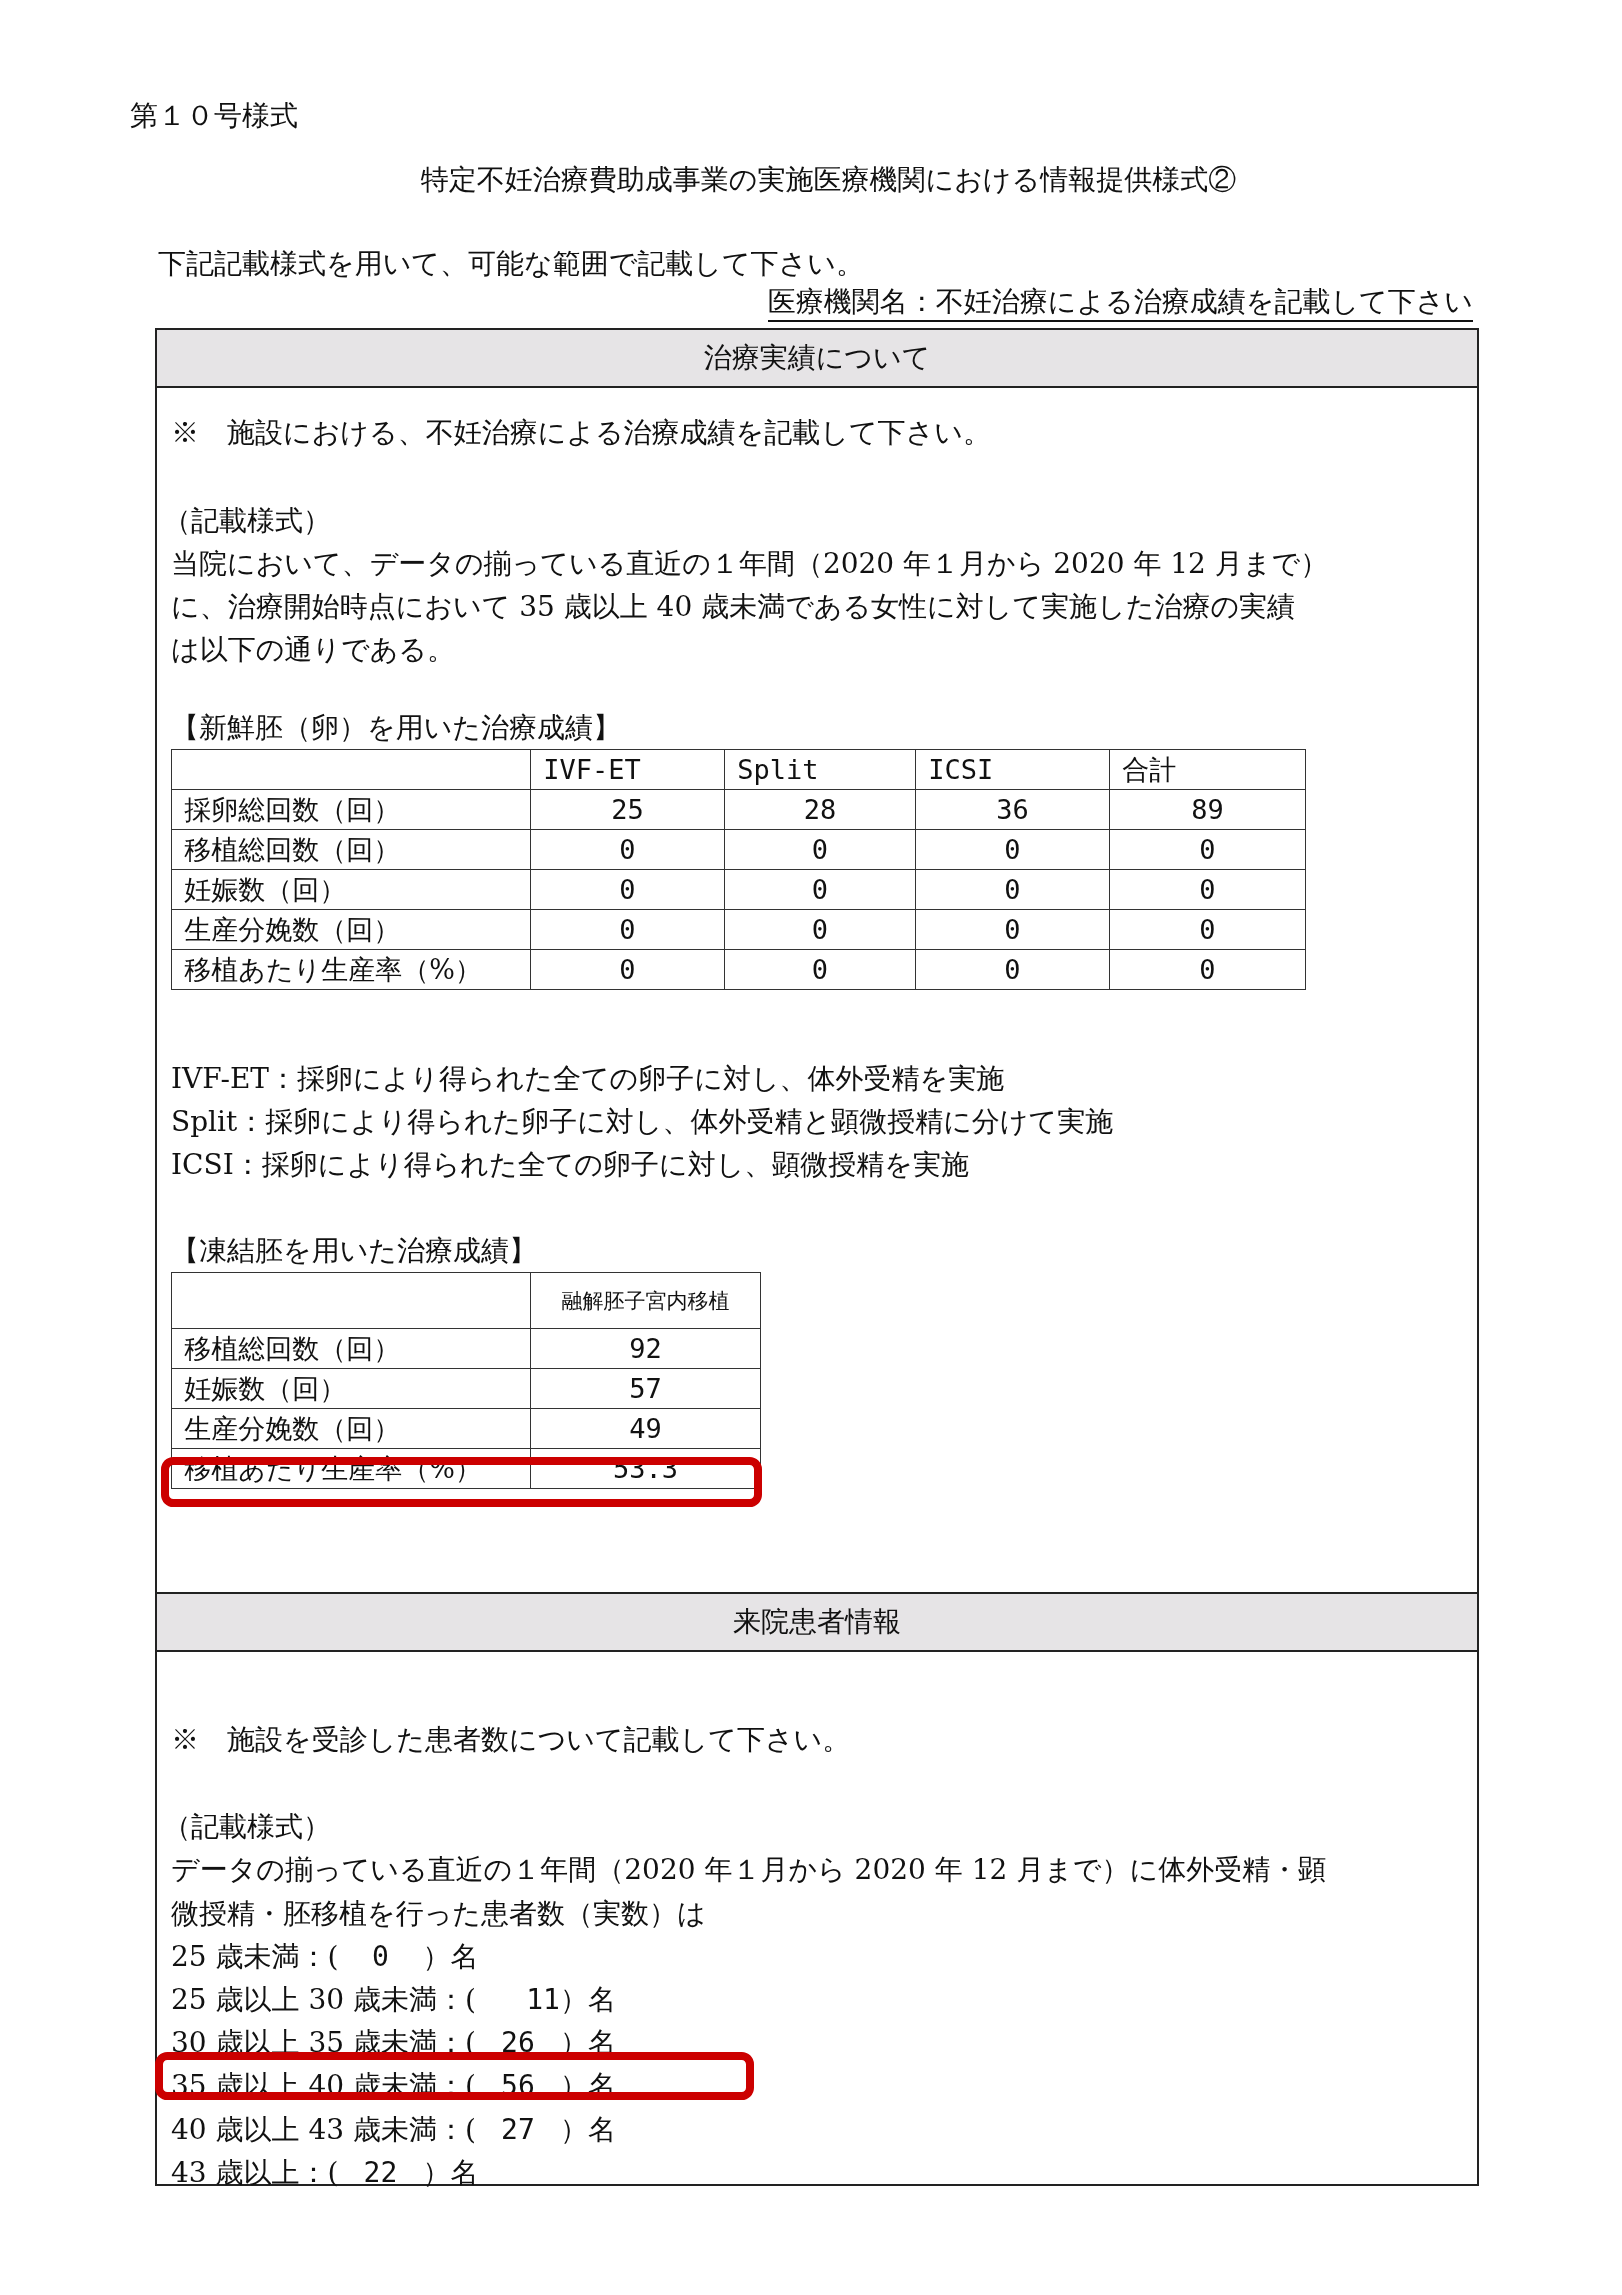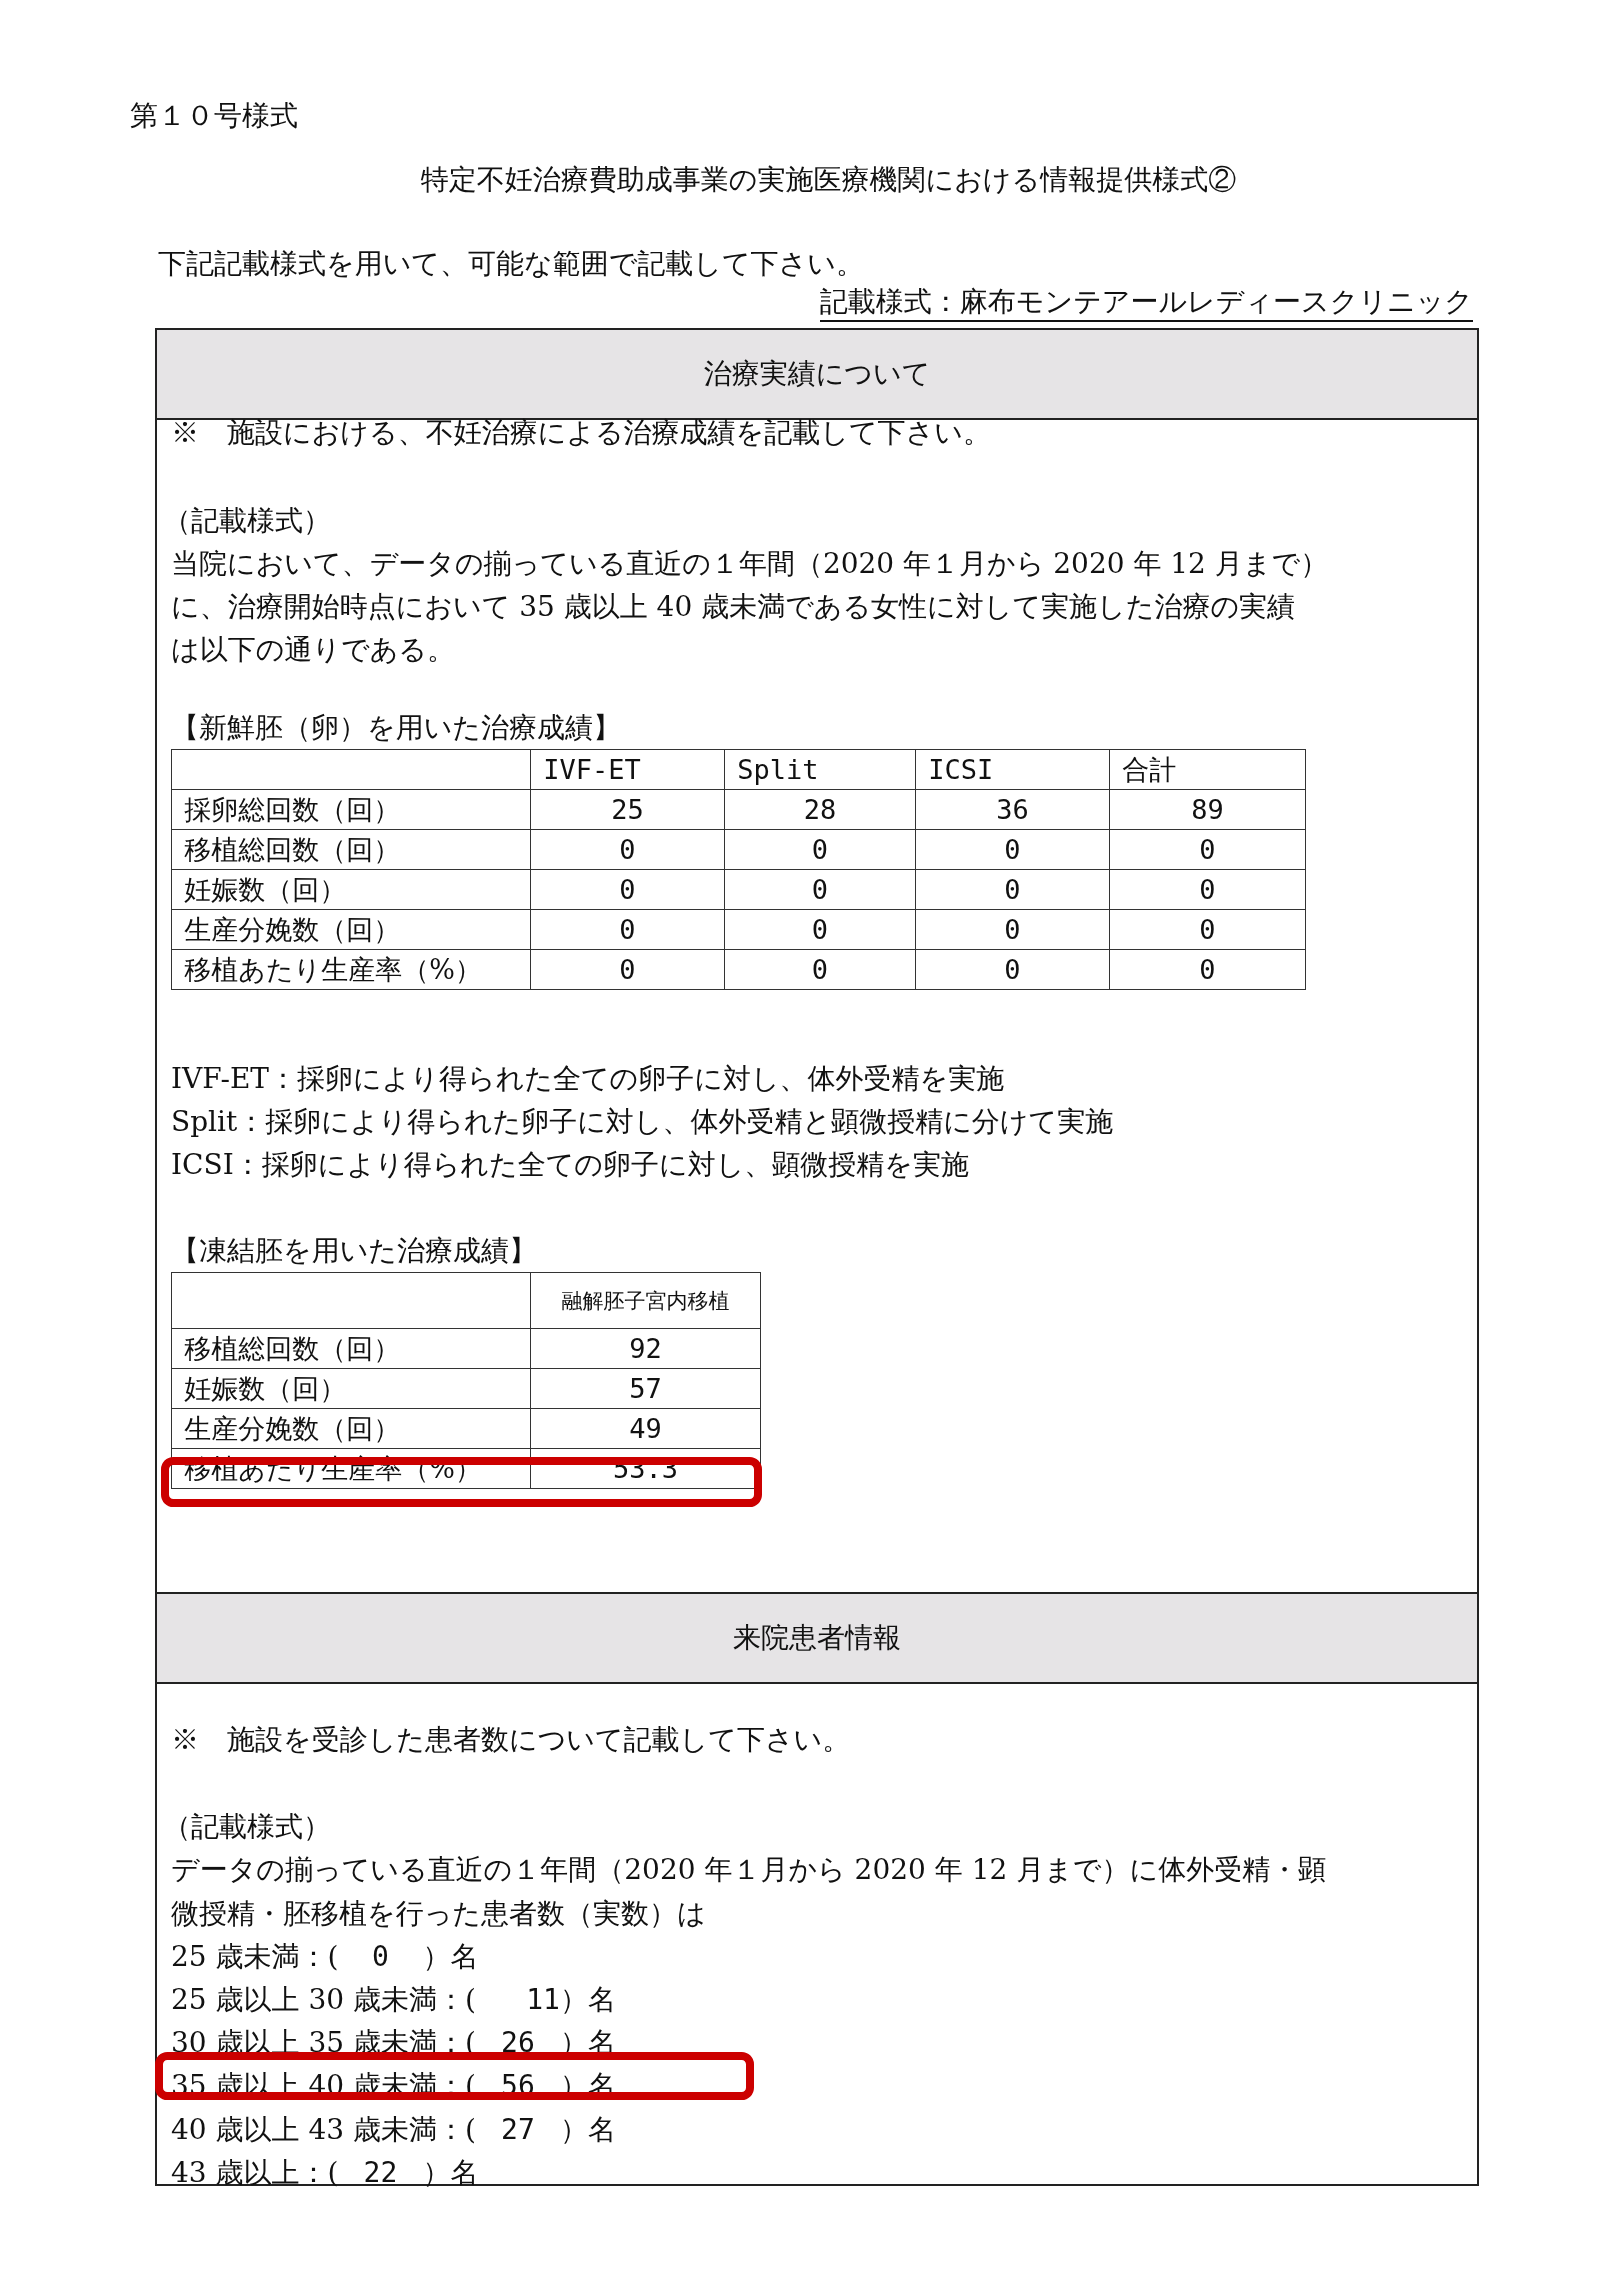--- a/index.html
+++ b/index.html
@@ -13,21 +13,21 @@
   .form-no { left: 130px; top: 94px; }
   .doc-title { left: 0; width: 1623px; top: 158px; text-align: center; padding-left: 34px; box-sizing: border-box; }
   .intro { left: 158px; top: 242px; }
   .clinic { right: 150px; top: 283px; border-bottom: 2.8px solid #111; line-height: 37px; }
 
   .outer-box {
     position: absolute; left: 155px; top: 328px; width: 1324px; height: 1858px;
     border: 2.2px solid #222; box-sizing: border-box;
   }
   .section-header {
-    position: absolute; left: 155px; width: 1324px; height: 92px;
+    position: absolute; left: 155px; width: 1324px; height: 60px;
     background: #e6e4e6; border: 2.2px solid #222; box-sizing: border-box;
     display: flex; align-items: center; justify-content: center;
     font-size: 28px;
   }
   .sh1 { top: 328px; }
   .sh2 { top: 1592px; }
 
   .para { left: 171px; }
 
   table.grid {
@@ -52,21 +52,21 @@
   .hl1 { left: 161px; top: 1457px; width: 601px; height: 50px; }
   .hl2 { left: 155px; top: 2052px; width: 599px; height: 48px; }
   .mono-num { font-family: "DejaVu Sans Mono", "Liberation Mono", monospace; }
 </style>
 </head>
 <body>
 
 <div class="abs txt form-no">第１０号様式</div>
 <div class="abs txt doc-title">特定不妊治療費助成事業の実施医療機関における情報提供様式②</div>
 <div class="abs txt intro">下記記載様式を用いて、可能な範囲で記載して下さい。</div>
-<div class="abs txt clinic">記載様式：麻布モンテアールレディースクリニック</div>
+<div class="abs txt clinic">医療機関名：不妊治療による治療成績を記載して下さい</div>
 
 <div class="outer-box"></div>
 
 <div class="section-header sh1">
   <span>治療実績について</span>
 </div>
 <div class="abs txt para" style="top:411px;">※　施設における、不妊治療による治療成績を記載して下さい。</div>
 <div class="abs txt para" style="top:499px; left:163px;">（記載様式）</div>
 <div class="abs txt para" style="top:542px;">当院において、データの揃っている直近の１年間（2020 年１月から 2020 年 12 月まで）</div>
 <div class="abs txt para" style="top:585px;">に、治療開始時点において 35 歳以上 40 歳未満である女性に対して実施した治療の実績</div>

